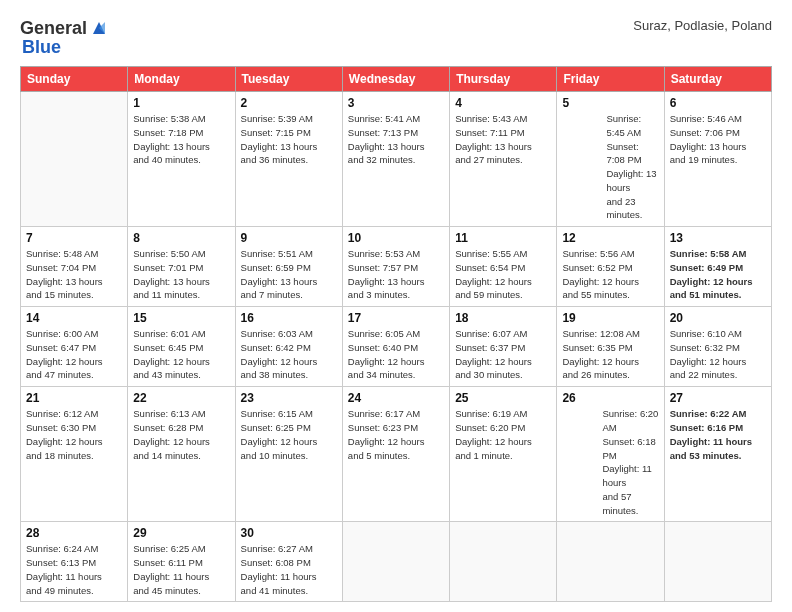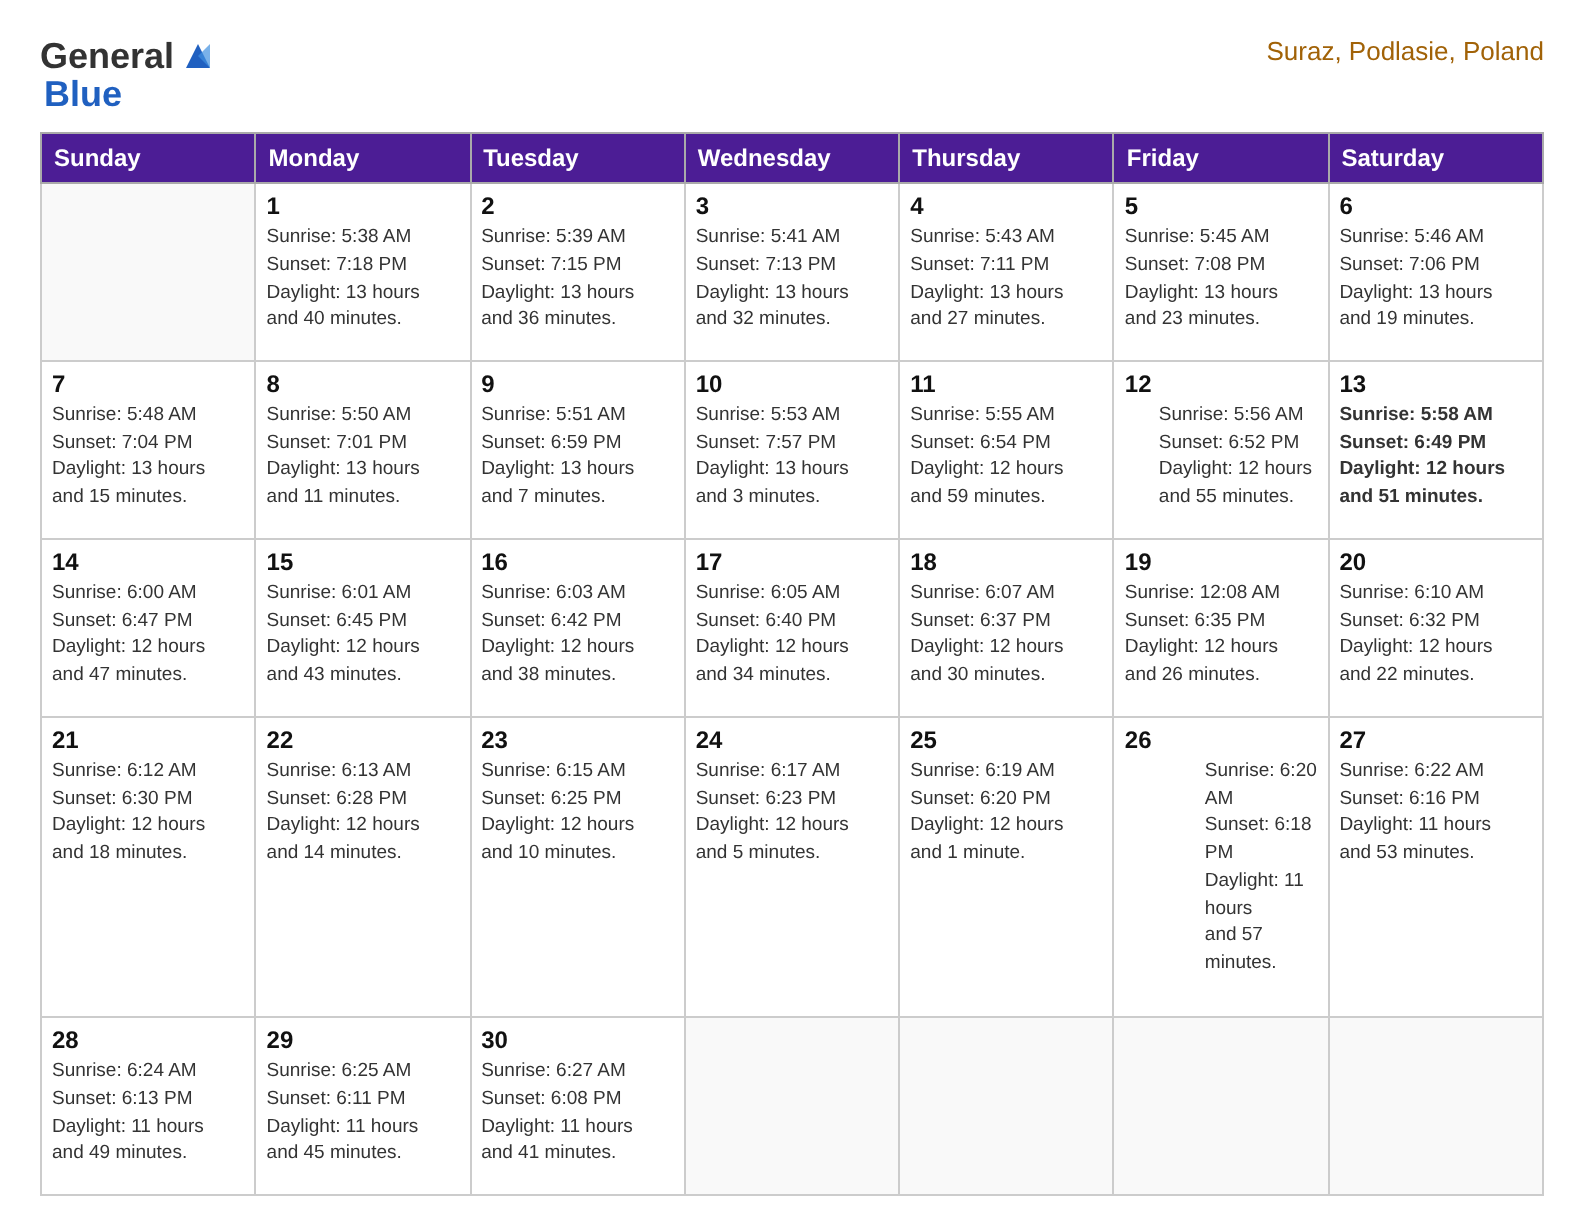--- a/index.html
+++ b/index.html
@@ -44,31 +44,31 @@
       text-align: right;
     }
     .month-title {
       font-size: 32px;
       font-weight: bold;
       color: #222;
       line-height: 1.1;
     }
     .subtitle {
       font-size: 13px;
-      color: #a16207;
+      color: #404040;
     }
     .calendar {
       flex: 1;
       border: 1px solid #aaa;
       border-collapse: collapse;
       width: 100%;
       table-layout: fixed;
     }
     .calendar th {
-      background: #4c1d95;
+      background: #ef4444;
       color: #fff;
       font-size: 12px;
       font-weight: bold;
       text-align: left;
       padding: 5px 6px;
       border: 1px solid #aaa;
     }
     .calendar td {
       vertical-align: top;
       border: 1px solid #ccc;
@@ -155,21 +155,21 @@
           </td>
           <td>
             <div class="day-number">4</div>
             <div class="day-info" style="white-space: pre-line;">Sunrise: 5:43 AM
 Sunset: 7:11 PM
 Daylight: 13 hours
 and 27 minutes.</div>
           </td>
           <td>
             <div class="day-number">5</div>
-            <div class="day-info" style="white-space: pre-line;">Sunrise: 5:45 AM
+            <div class="day-info" style="white-space: pre-line; margin-left: 44px;">Sunrise: 5:45 AM
 Sunset: 7:08 PM
 Daylight: 13 hours
 and 23 minutes.</div>
           </td>
           <td>
             <div class="day-number">6</div>
             <div class="day-info" style="white-space: pre-line;">Sunrise: 5:46 AM
 Sunset: 7:06 PM
 Daylight: 13 hours
 and 19 minutes.</div>
@@ -206,21 +206,21 @@
           </td>
           <td>
             <div class="day-number">11</div>
             <div class="day-info" style="white-space: pre-line;">Sunrise: 5:55 AM
 Sunset: 6:54 PM
 Daylight: 12 hours
 and 59 minutes.</div>
           </td>
           <td>
             <div class="day-number">12</div>
-            <div class="day-info" style="white-space: pre-line; margin-left: 17px;">Sunrise: 5:56 AM
+            <div class="day-info" style="white-space: pre-line;">Sunrise: 5:56 AM
 Sunset: 6:52 PM
 Daylight: 12 hours
 and 55 minutes.</div>
           </td>
           <td>
             <div class="day-number">13</div>
             <div class="day-info" style="white-space: pre-line; font-weight: bold;">Sunrise: 5:58 AM
 Sunset: 6:49 PM
 Daylight: 12 hours
 and 51 minutes.</div>
@@ -315,21 +315,21 @@
           </td>
           <td>
             <div class="day-number">26</div>
             <div class="day-info" style="white-space: pre-line; margin-left: 40px;">Sunrise: 6:20 AM
 Sunset: 6:18 PM
 Daylight: 11 hours
 and 57 minutes.</div>
           </td>
           <td>
             <div class="day-number">27</div>
-            <div class="day-info" style="white-space: pre-line;">Sunrise: 6:22 AM
+            <div class="day-info" style="white-space: pre-line; font-weight: bold;">Sunrise: 6:22 AM
 Sunset: 6:16 PM
 Daylight: 11 hours
 and 53 minutes.</div>
           </td>
         </tr>
         <tr class="last-row">
           <td>
             <div class="day-number">28</div>
             <div class="day-info" style="white-space: pre-line;">Sunrise: 6:24 AM
 Sunset: 6:13 PM

